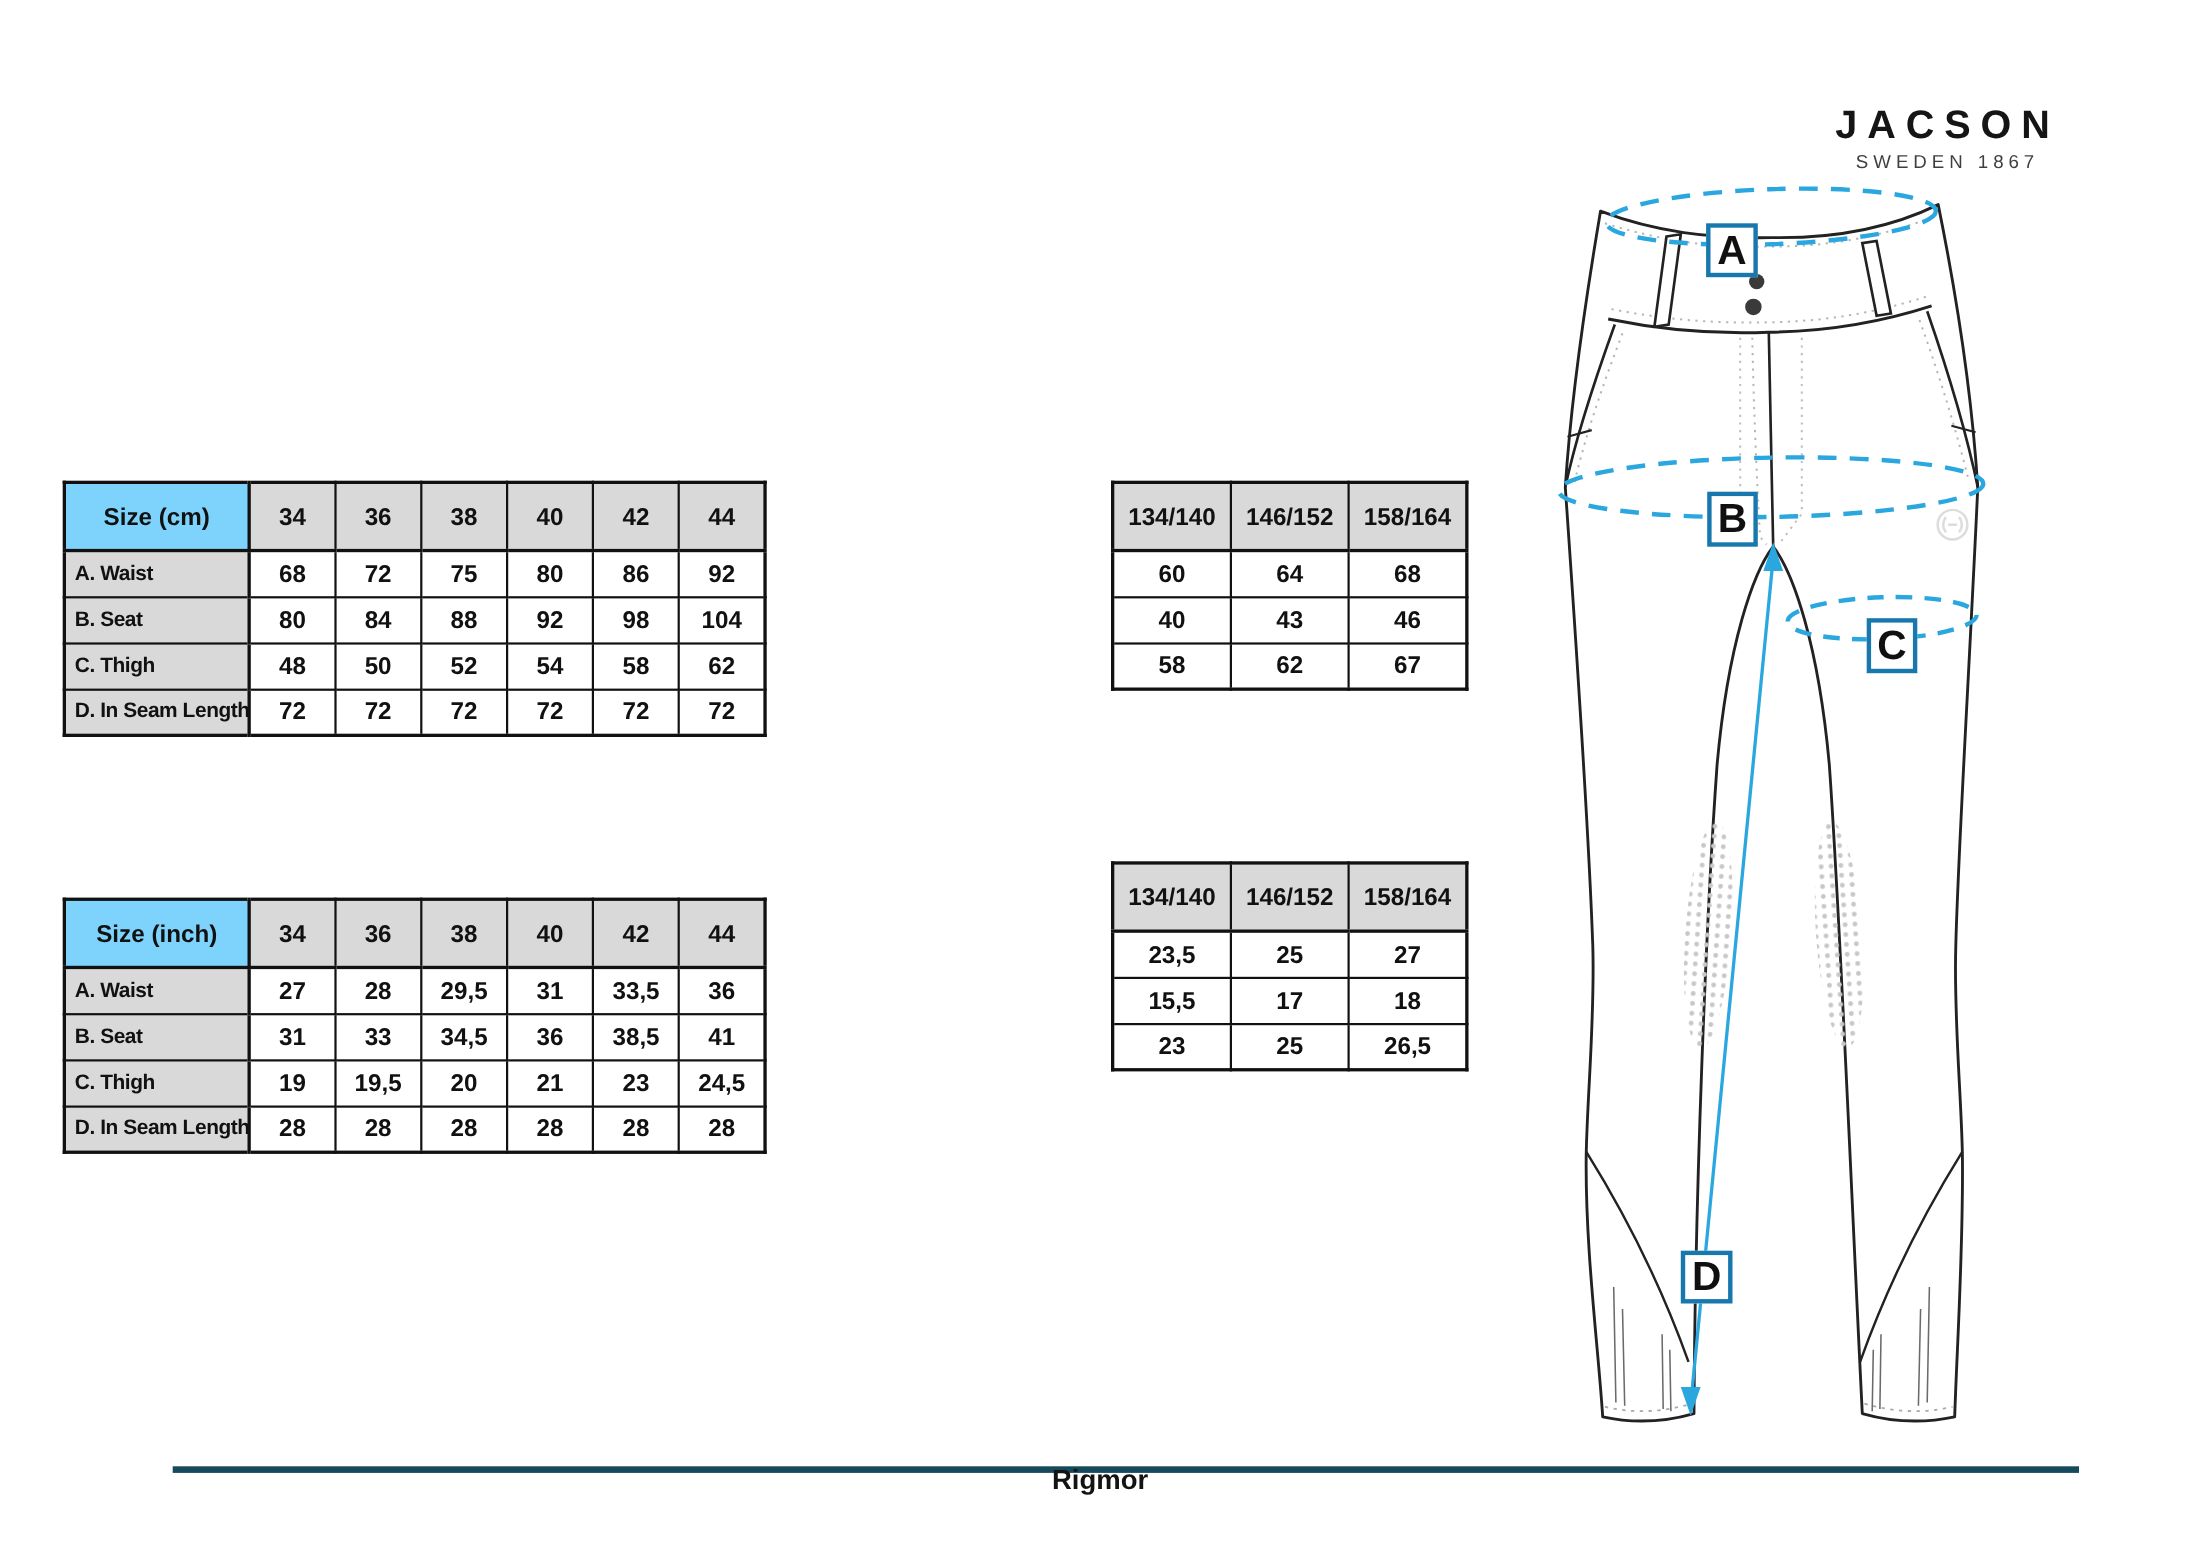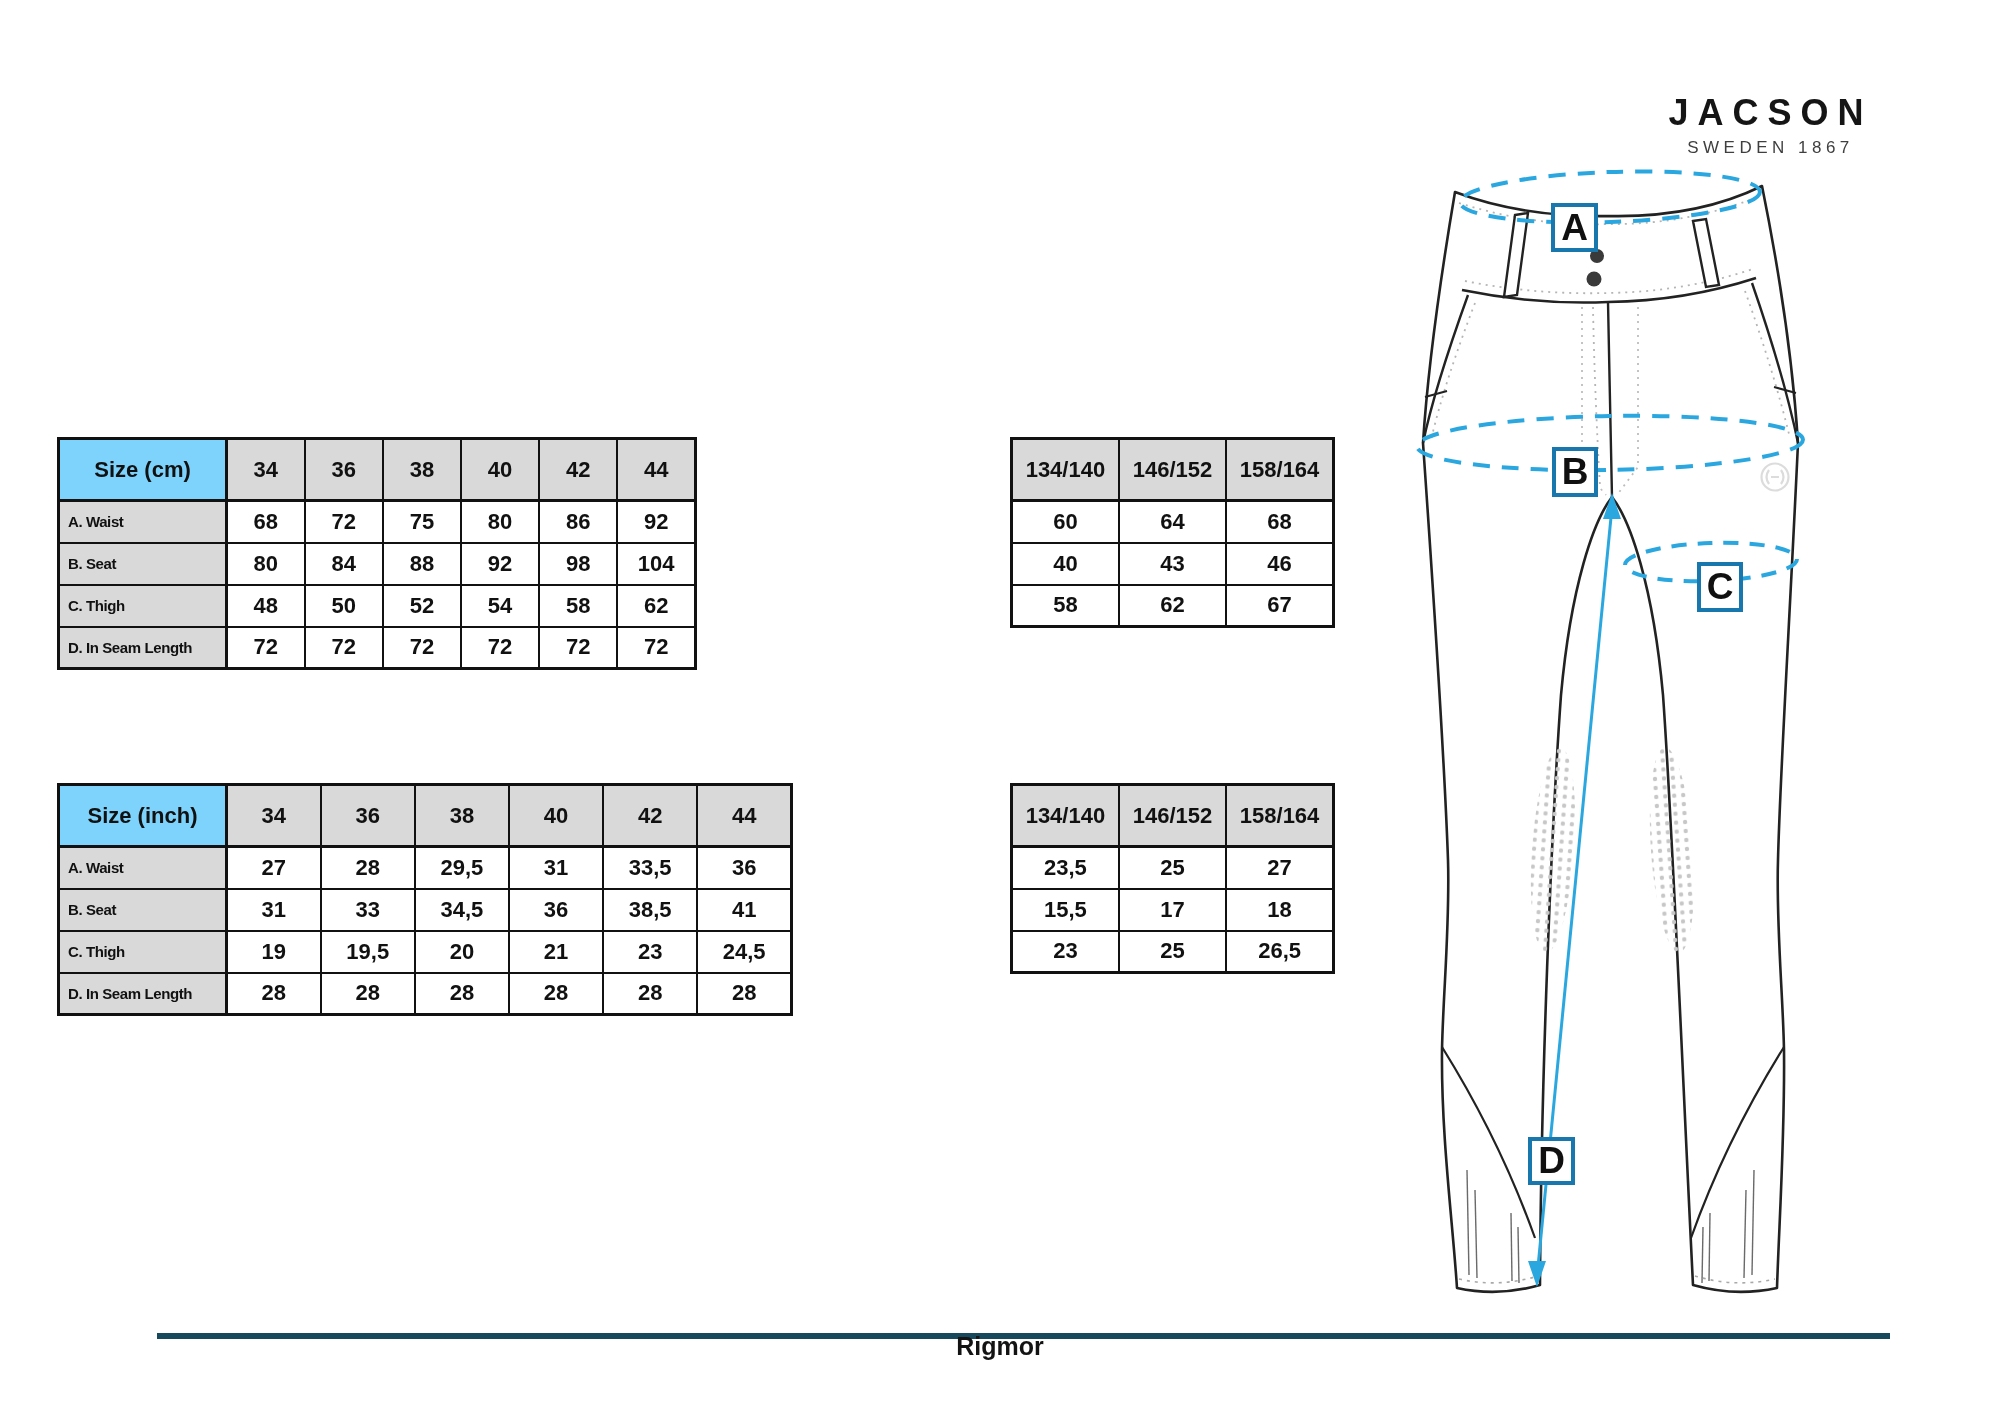--- a/index.html
+++ b/index.html
@@ -12,27 +12,27 @@
   .brand .tagline{font-size:17px;font-weight:500;letter-spacing:4.5px;color:#3f3f3f;margin-top:4px;white-space:nowrap;}
 
   
   table.size-table{position:absolute;border-collapse:collapse;table-layout:fixed;
        background:#fff;border:3px solid #111;}
   table.size-table th,table.size-table td{border:2px solid #111;text-align:center;
        font-weight:700;font-size:22px;padding:0;overflow:visible;white-space:nowrap;}
   table.size-table thead th{background:#d9d9d9;border-bottom:3px solid #111;}
   table.size-table thead th.title{background:#7dd3fc;border-right:3px solid #111;font-size:22px;}
   table.size-table td.rowlabel{background:#d9d9d9;text-align:left;padding-left:8px;
-       font-size:15px;letter-spacing:-0.4px;border-right:3px solid #111;}
+       font-size:19px;letter-spacing:-0.4px;border-right:3px solid #111;}
   table.size-table thead tr{height:62px;}
   table.size-table tbody tr{height:42px;}
 
   #table-adult-cm  {left:57px;  top:437px; width:640px;}
   #table-kids-cm   {left:1010px;top:437px; width:325px;}
-  #table-adult-inch{left:57px;  top:783px; width:736px;}
+  #table-adult-inch{left:57px;  top:816px; width:640px;}
   #table-kids-inch {left:1010px;top:783px; width:325px;}
   #table-adult-cm col.lbl, #table-adult-inch col.lbl{width:168px;}
 
   
   .diagram{position:absolute;left:1395px;top:135px;width:470px;height:1215px;}
   .diagram svg{position:absolute;left:0;top:0;}
   .marker-box{position:absolute;box-sizing:border-box;background:#fff;border:4px solid #1878ad;
        display:flex;align-items:center;justify-content:center;
        font-size:37px;font-weight:600;color:#101010;z-index:5;}
   #marker-a{left:156px;top:68px;  width:47px;height:49px;}

